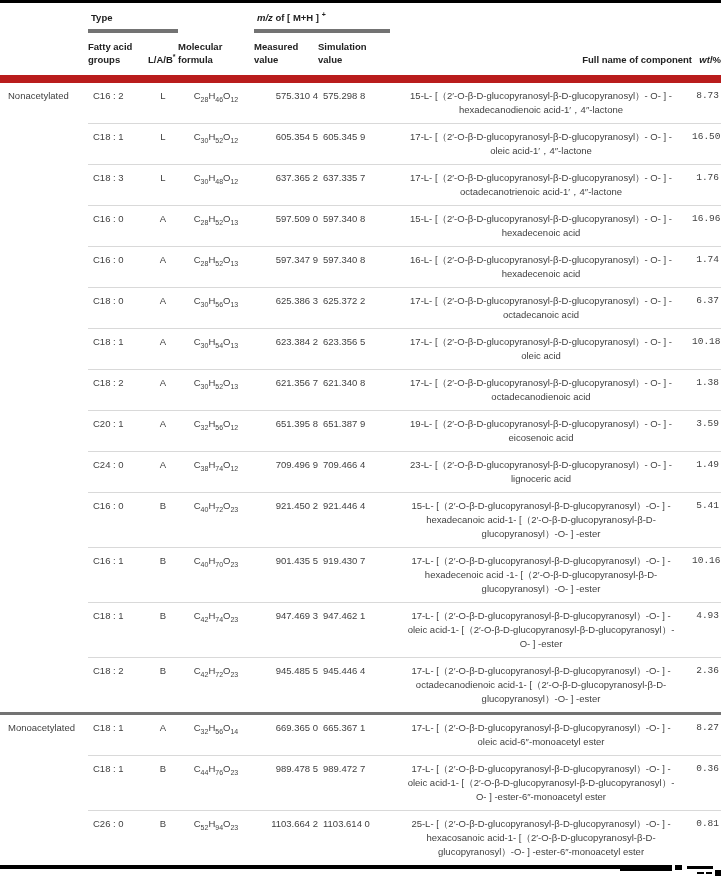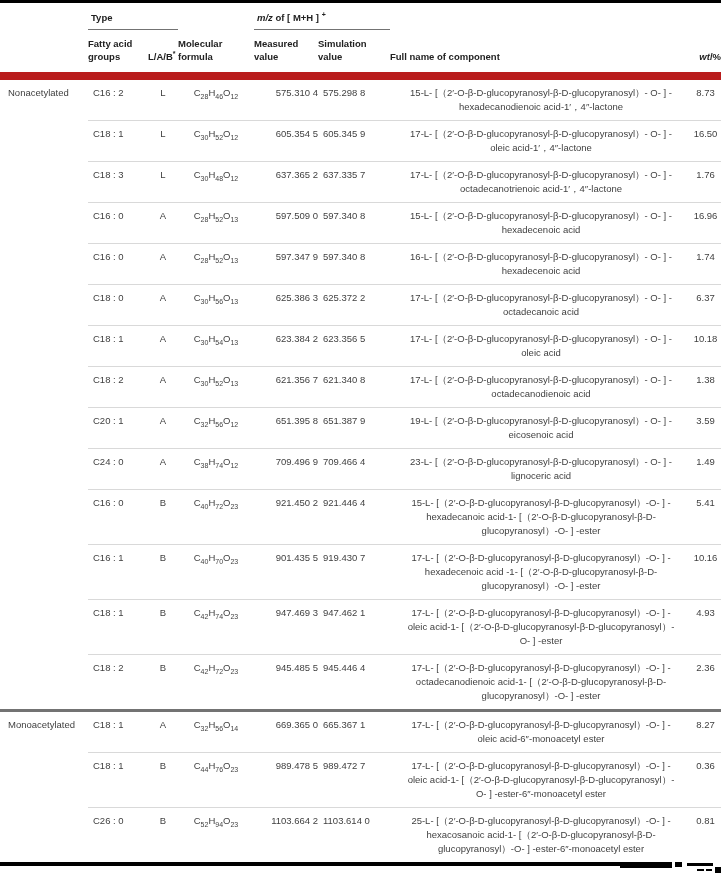--- a/index.html
+++ b/index.html
@@ -3,38 +3,38 @@
 <meta charset="utf-8">
 <style>
   html,body{margin:0;padding:0;background:#ffffff;}
   body{width:721px;height:880px;position:relative;overflow:hidden;
        font-family:"Liberation Sans","DejaVu Sans",sans-serif;color:#3f3f3f;}
   .wrap{position:absolute;left:0;top:0;width:721px;}
   table{border-collapse:collapse;table-layout:fixed;width:721px;border-top:3px solid #000;}
   th,td{font-size:9.5px;vertical-align:top;padding:0;overflow:hidden;}
   thead th{font-weight:bold;color:#222;text-align:left;vertical-align:bottom;}
   tr.head-a th{padding:9px 0 6px 0;}
-  tr.head-a th.spanhead{border-bottom:1px solid #737373;padding-left:3px;margin-left:6px;}
+  tr.head-a th.spanhead{border-bottom:4px solid #737373;padding-left:3px;margin-left:6px;}
   tr.head-b th{padding:7px 0 9px 0;line-height:13px;border-bottom:8px solid #b91c1c;}
   th.h-fatty{padding-left:4px;}
   th.h-lab{padding-left:6px;}
   th.h-formula{padding-left:9px;}
   th.h-measured{padding-left:4px;}
   th.h-simulation{padding-left:5px;}
-  th.h-name{padding-left:3px;}
+  th.h-name{padding-left:3px;text-align:right;}
   th.h-wt{text-align:right;padding-right:2px;}
   tbody td{padding-top:6px;padding-bottom:6px;line-height:14px;}
   td.col-group{text-align:left;padding-left:8px;}
   td.col-fatty{text-align:left;padding-left:5px;}
   td.col-lab{text-align:center;}
   td.col-formula{text-align:center;}
   td.col-measured{text-align:right;padding-left:4px;}
   td.col-simulation{text-align:left;padding-left:5px;}
   td.col-name{text-align:center;}
-  td.col-wt{text-align:center;padding-right:2px;}
+  td.col-wt{text-align:right;padding-right:2px;font-family:Liberation Mono, monospace;}
   tr.sep td{border-top:1px solid #d9d9d9;}
   tr.group-start td{border-top:3px solid #737373;}
   sub{font-size:7px;line-height:0;}
   sup{font-size:7px;line-height:0;vertical-align:super;}
   .ital{font-style:italic;}
   .nl{white-space:nowrap;}
   .bottom-border{position:relative;height:14px;width:721px;}
   .bb{position:absolute;background:#000;}
   .footnote{font-size:10px;color:#333;padding:4px 0 0 3px;line-height:14px;}
 </style>

